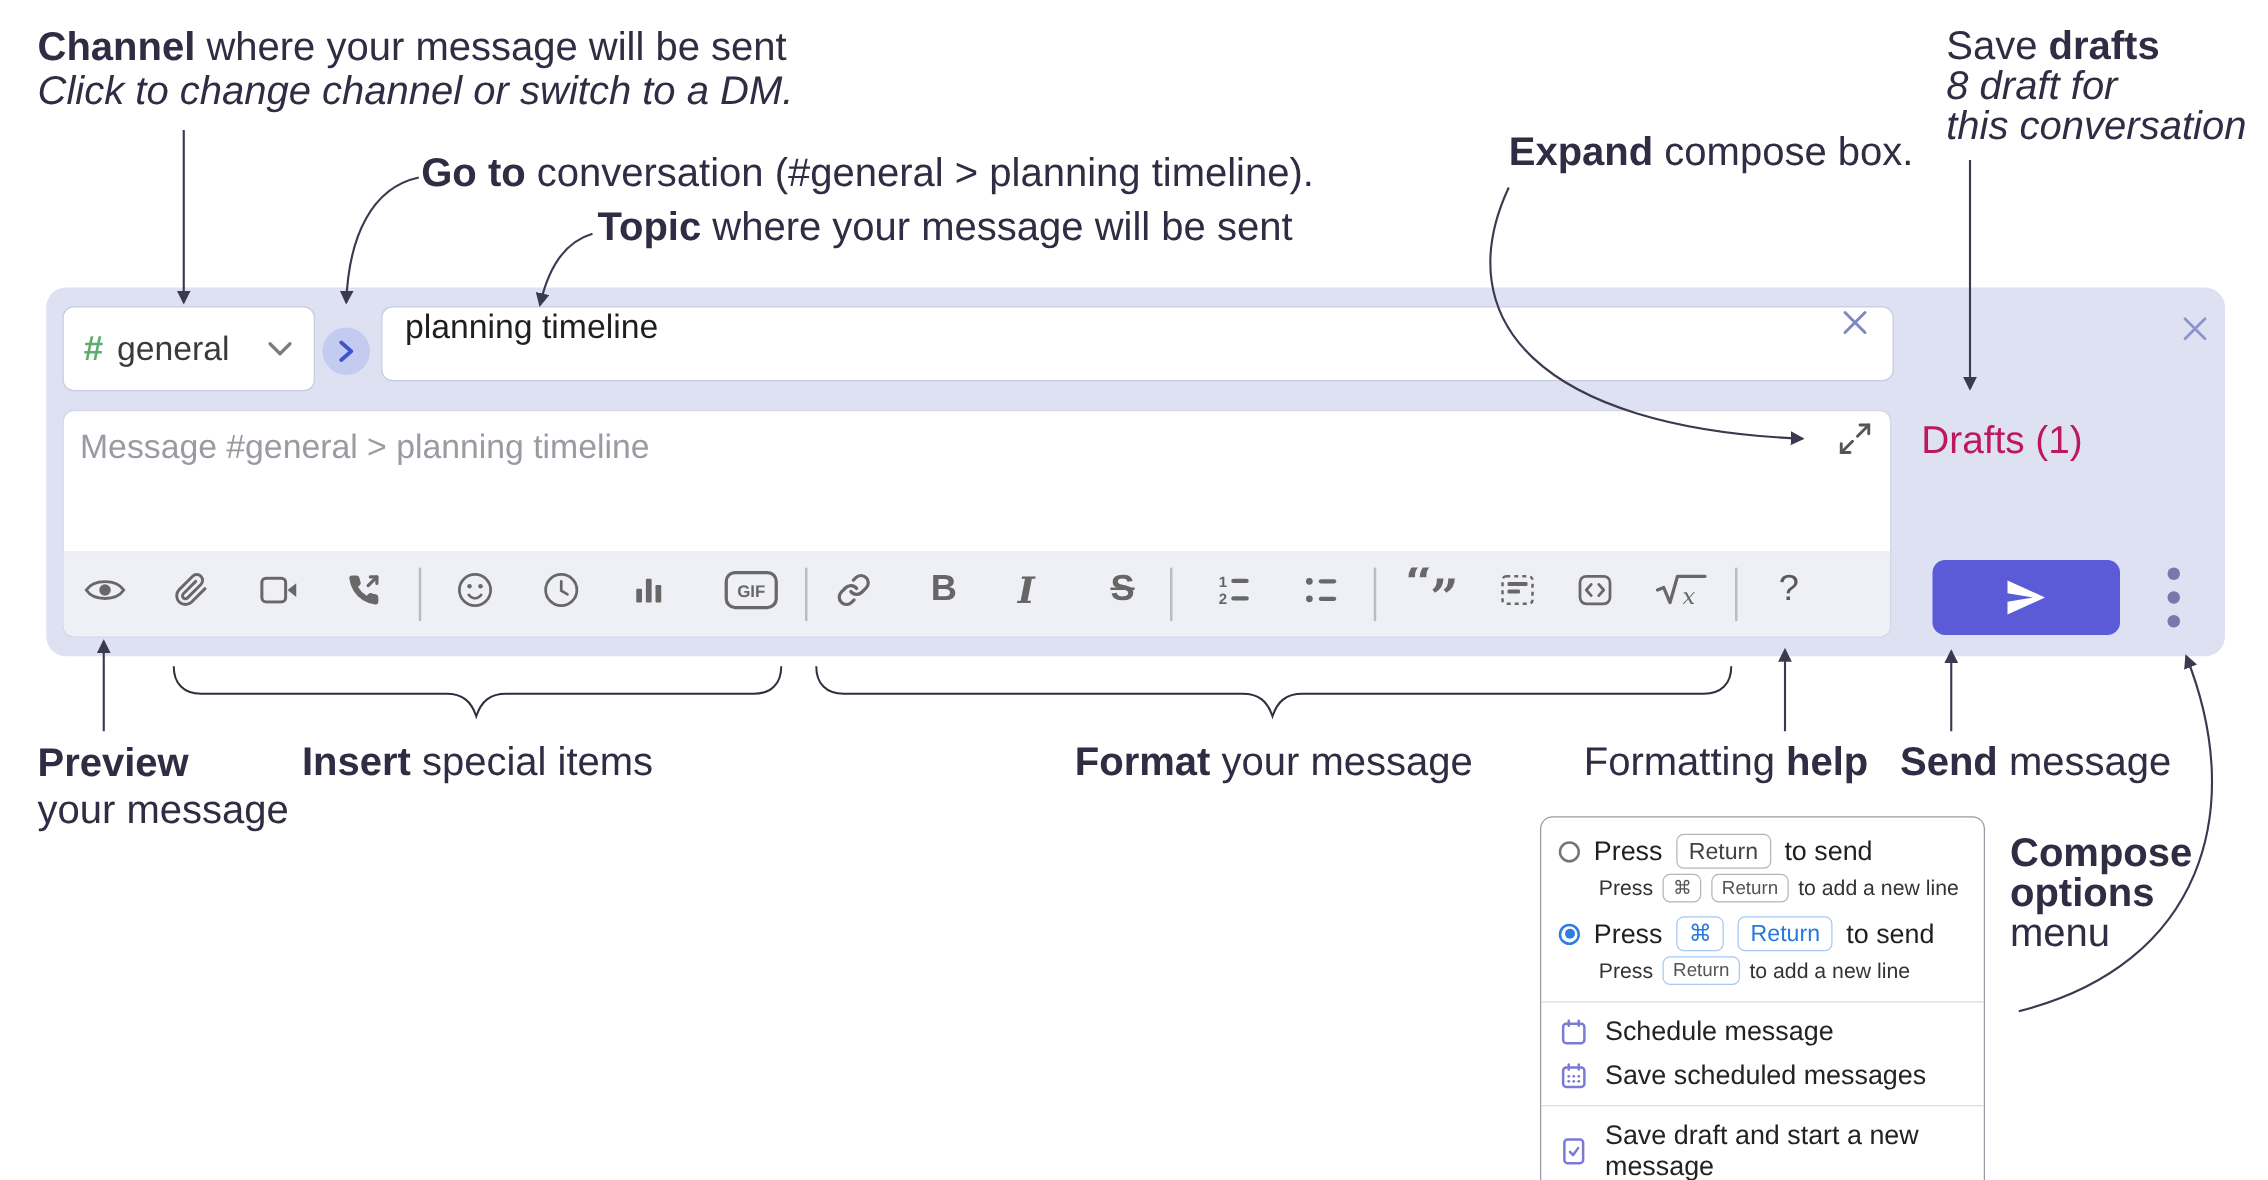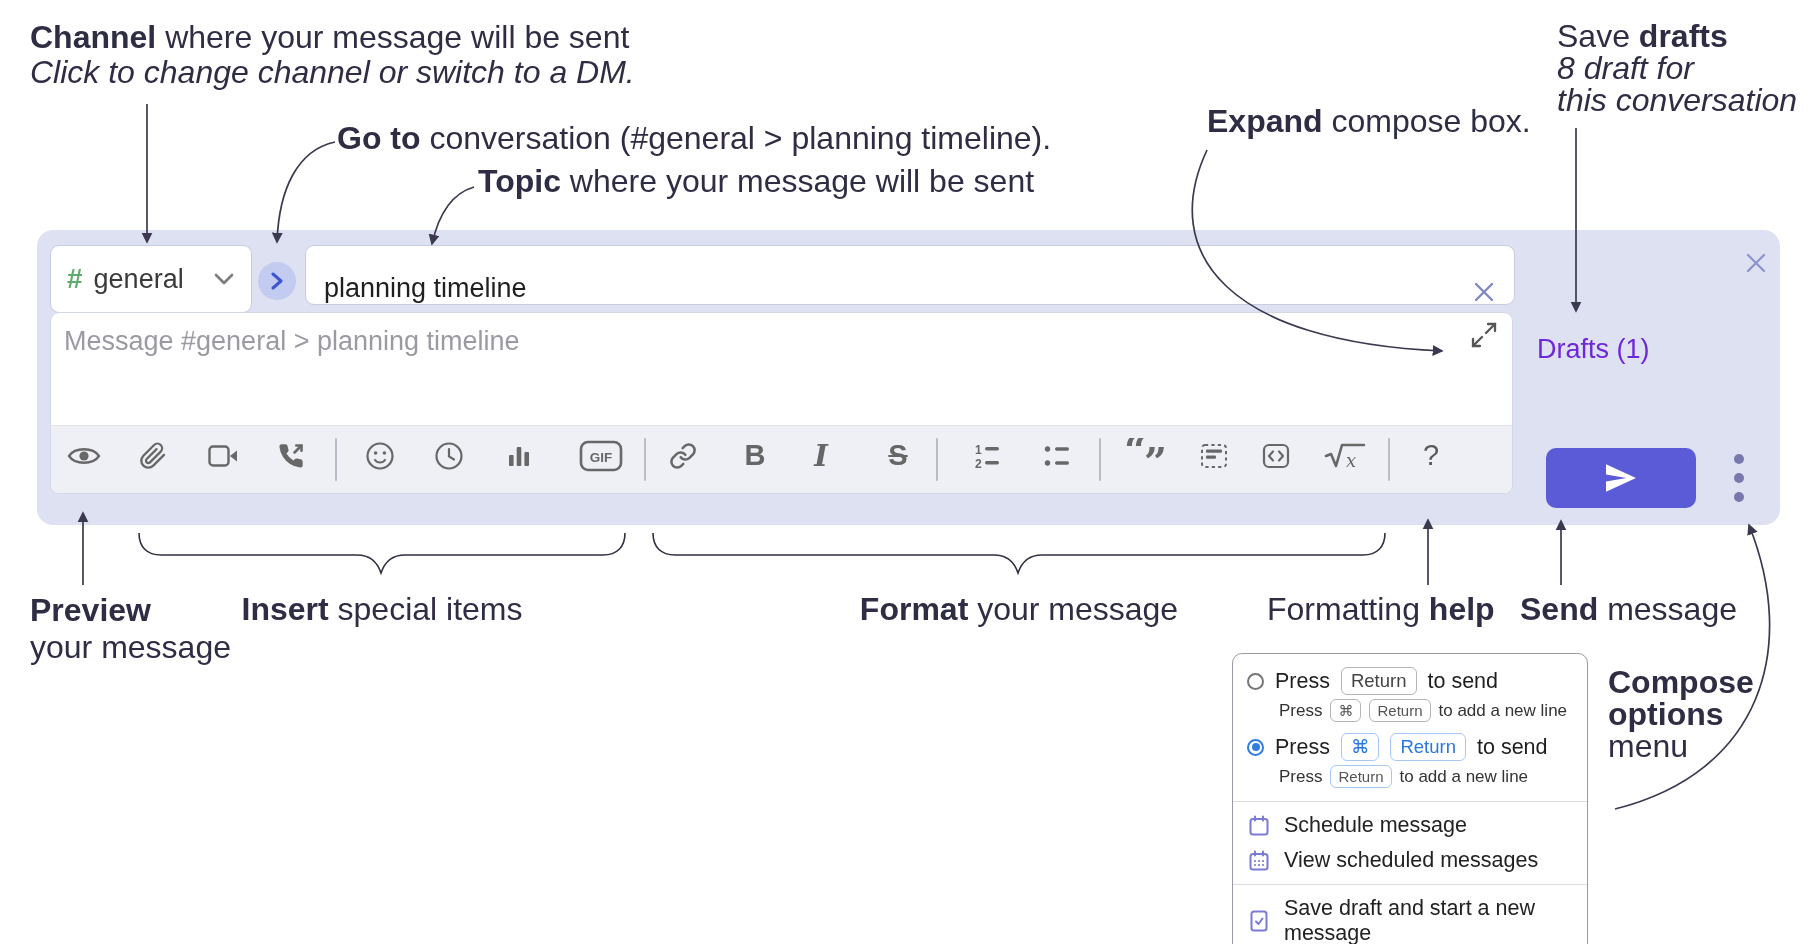--- a/index.html
+++ b/index.html
@@ -9,30 +9,30 @@
   .lbl b{font-weight:700;}
   .lbl .it{font-style:italic;}
   .center{transform:translateX(-50%);}
   
   #compose{position:absolute;left:37px;top:230px;width:1743px;height:295px;background:#dee1f2;border-radius:16px;}
   .whitebox{position:absolute;background:#fff;border:1px solid #c9cce0;border-radius:9px;box-sizing:border-box;}
   #channel-btn{left:13px;top:15px;width:202px;height:68px;display:flex;align-items:center;padding:0 16px;gap:11px;cursor:pointer;}
   #hash{color:#5fad6e;font-weight:700;font-size:28px;}
   #channel-name{font-size:27px;color:#3a3a3a;flex:1;}
   #goto-btn{position:absolute;left:221px;top:32px;width:38px;height:38px;border-radius:50%;background:#c3cbf0;display:flex;align-items:center;justify-content:center;}
-  #topic-box{left:268px;top:15px;width:1210px;height:60px;display:flex;align-items:flex-end;padding:0 18px;}
+  #topic-box{left:268px;top:15px;width:1210px;height:60px;display:flex;align-items:flex-start;padding:0 18px;}
   #topic-value{font-size:27px;color:#1f1f1f;flex:1;}
-  #msg-box{left:13px;top:82px;width:1463px;height:182px;border:1px solid #d3d6e6;text-decoration:underline;}
+  #msg-box{left:13px;top:98px;width:1463px;height:182px;border:1px solid #d3d6e6;text-decoration:underline;}
   #msg-ph{position:absolute;left:13px;top:13px;font-size:27px;color:#9a9aa2;}
   #expand-ic{position:absolute;left:1418px;top:7px;}
   #tbar{position:absolute;left:0;bottom:0;width:100%;height:67px;background:#eff0f5;border-top:1px solid #e3e4ea;border-radius:0 0 8px 8px;}
   .tb{position:absolute;top:0;height:59px;width:40px;display:flex;align-items:center;justify-content:center;color:#686868;}
   .tdiv{position:absolute;top:12px;width:2px;height:43px;background:#b9bcc7;border-radius:1px;}
   .tb .txt{font-size:29px;color:#666;}
-  #drafts-link{position:absolute;left:1500px;top:104px;font-size:27px;color:#6d28d9;}
+  #drafts-link{position:absolute;left:1500px;top:104px;font-size:31px;color:#be185d;}
   #send-btn{position:absolute;left:1509px;top:218px;width:150px;height:60px;border-radius:10px;background:#5b5bd8;display:flex;align-items:center;justify-content:center;}
   #dots-btn{position:absolute;left:1690px;top:218px;width:24px;height:60px;display:flex;flex-direction:column;align-items:center;justify-content:center;gap:9px;}
   #dots-btn i{width:10px;height:10px;border-radius:50%;background:#7878ad;}
   #compose-close{position:absolute;left:1706px;top:20px;width:26px;height:26px;}
   
   #popup{position:absolute;left:1232px;top:653px;width:356px;box-sizing:border-box;background:#fff;
          border:1.5px solid #9a9aa4;border-radius:10px;padding:9px 0 7px;font-size:21.5px;color:#1f1f1f;}
   .opt-row{display:flex;align-items:center;gap:11px;padding:4px 12px 2px 14px;}
   .radio{width:17px;height:17px;border-radius:50%;border:2px solid #767676;box-sizing:border-box;flex:none;}
   .radio.on{border-color:#2f7de1;position:relative;}
@@ -338,21 +338,21 @@
           <path d="M8 2.5 v4 M16 2.5 v4"></path>
           <g fill="#7b7ad6" stroke="none">
             <circle cx="8" cy="12" r="1.1"></circle>
             <circle cx="12" cy="12" r="1.1"></circle>
             <circle cx="16" cy="12" r="1.1"></circle>
             <circle cx="8" cy="16" r="1.1"></circle>
             <circle cx="12" cy="16" r="1.1"></circle>
             <circle cx="16" cy="16" r="1.1"></circle>
           </g>
         </svg>
-      <span>View scheduled messages</span>
+      <span>Save scheduled messages</span>
     </div>
     <div class="pdiv"></div>
     <div class="mi">
       <svg width="24" height="24" viewBox="0 0 24 24" fill="none" stroke="#7b7ad6" stroke-width="2" stroke-linecap="round" stroke-linejoin="round">
           <rect x="4.5" y="2.5" width="15" height="19" rx="2.5"></rect>
           <polyline points="9,12.5 11.5,15 15.5,9.5"></polyline>
         </svg>
       <span>Save draft and start a new message</span>
     </div>
   </div>

